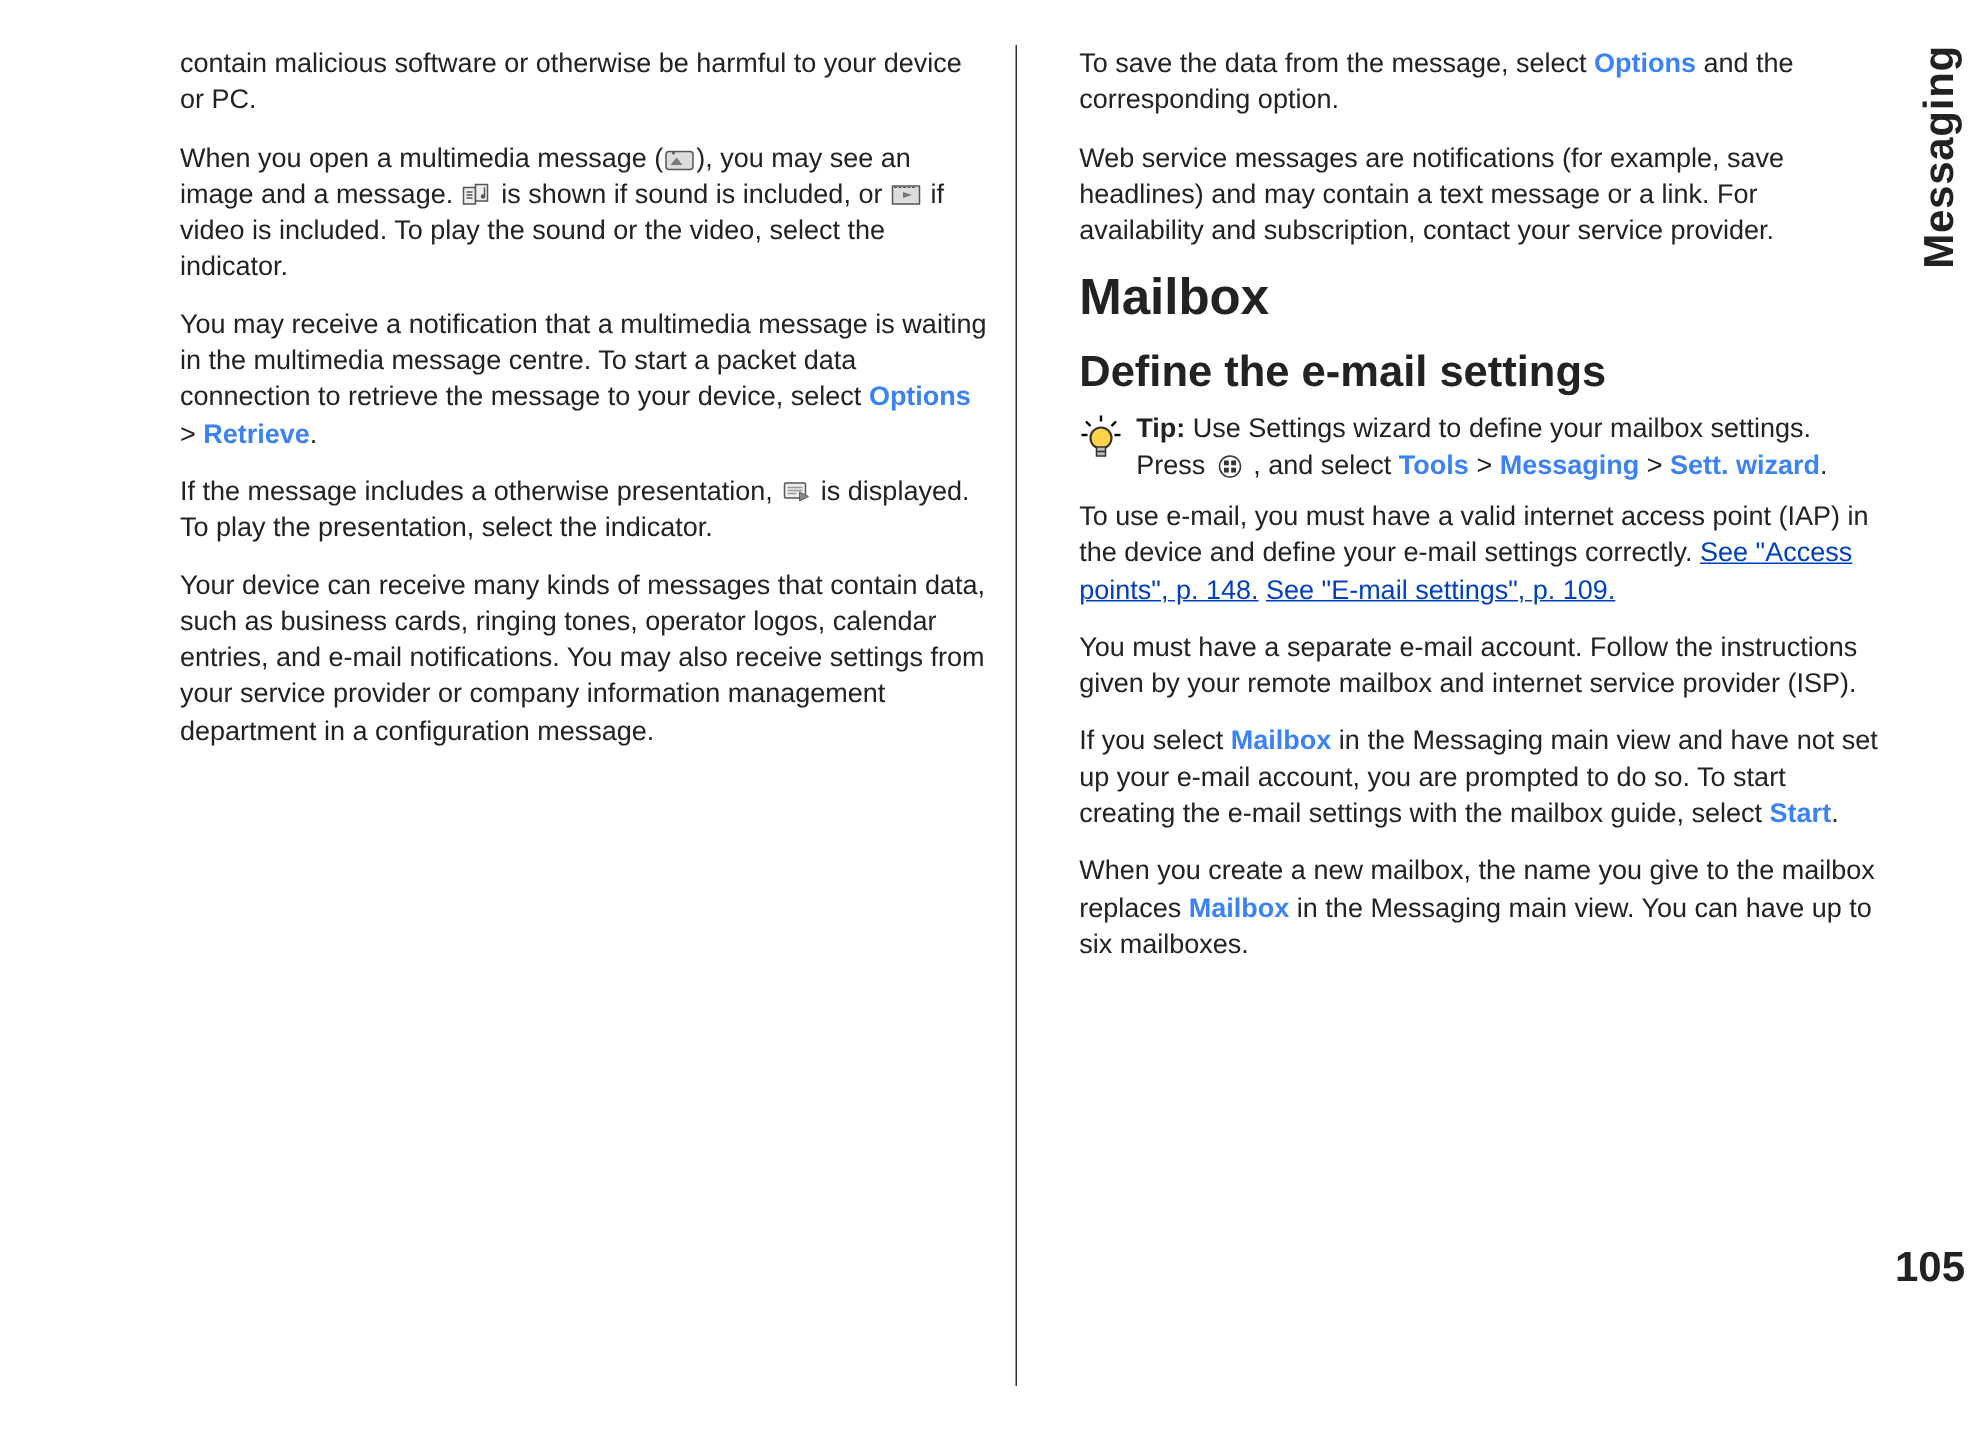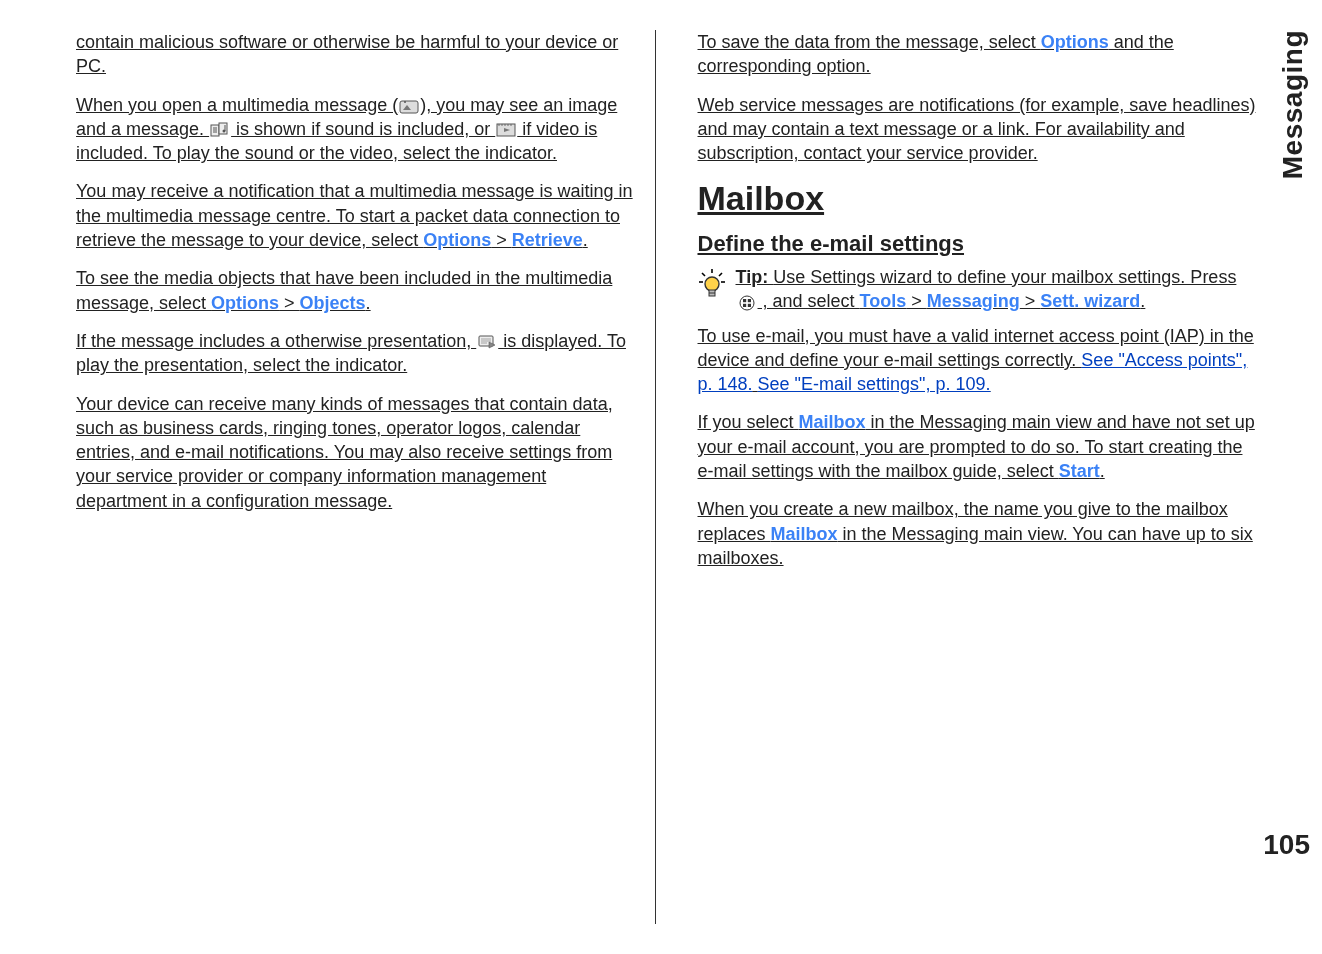--- a/index.html
+++ b/index.html
@@ -14,44 +14,43 @@
     position: relative;
     overflow: hidden;
   }
   .page {
     display: flex;
     height: 100%;
   }
   .content {
     display: flex;
     flex: 1;
-    padding: 30px 0 30px 76px;
+    padding: 30px 0 30px 120px;
     gap: 24px;
-    text-decoration: underline;
   }
   .col {
     flex: 1;
     padding-right: 18px;
   }
   .col-left {
     border-right: 1.5px solid #333;
   }
   .col-right {
     padding-left: 18px;
     padding-right: 6px;
   }
   p { margin-bottom: 14px; }
   h2 {
     font-size: 34px;
     font-weight: 700;
     margin: 14px 0 10px 0;
     line-height: 1.15;
   }
   h3 {
-    font-size: 22px;
+    font-size: 29px;
     font-weight: 700;
     margin: 12px 0 8px 0;
     line-height: 1.2;
   }
   .ui-label {
     font-weight: 700;
     color: #3b82f6;
   }
   .link {
     color: #003fbf;
@@ -126,23 +125,20 @@
               <rect x="1" y="2" width="18" height="3" fill="url(#g)" opacity="0.4"></rect>
               <path d="M2 3h2M5 3h2M8 3h2M11 3h2M14 3h2" stroke="#555" stroke-width="0.8"></path>
               <path d="M8 6 L14 8 L8 10 Z" fill="#777"></path>
             </svg></span><span> if video is included. To play the sound or the video, select the indicator.</span>
       </p>
 
       <p>
         <span>You may receive a notification that a multimedia message is waiting in the multimedia message centre. To start a packet data connection to retrieve the message to your device, select </span><span class="ui-label">Options</span><span> &gt; </span><span class="ui-label">Retrieve</span><span>.</span>
       </p>
 
-      <p>
-        <span>To see the media objects that have been included in the multimedia message, select </span><span class="ui-label">Options</span><span> &gt; </span><span class="ui-label">Objects</span><span>.</span>
-      </p>
 
       <p>
         <span>If the message includes a otherwise presentation, </span><span class="inline-icon"><svg viewBox="0 0 20 16">
               <rect x="2" y="2" width="14" height="10" rx="1" fill="#eee" stroke="#555"></rect>
               <path d="M4 5 h10 M4 7 h10 M4 9 h6" stroke="#999" stroke-width="0.9"></path>
               <path d="M12 8 L18 11 L12 14 Z" fill="#888" stroke="#555" stroke-width="0.6"></path>
             </svg></span><span> is displayed. To play the presentation, select the indicator.</span>
       </p>
 
 
@@ -183,20 +179,21 @@
                 <rect x="4" y="8.8" width="3.2" height="3.2" fill="#333"></rect>
                 <rect x="8.8" y="8.8" width="3.2" height="3.2" fill="#333"></rect>
               </svg></span><span> , and select </span><span class="ui-label">Tools</span><span> &gt; </span><span class="ui-label">Messaging</span><span> &gt; </span><span class="ui-label">Sett. wizard</span><span>.</span>
         </div>
       </div>
 
       <p>
         <span>To use e-mail, you must have a valid internet access point (IAP) in the device and define your e-mail settings correctly. </span><a class="link">See "Access points", p. 148.</a><span> </span><a class="link">See "E-mail settings", p. 109.</a>
       </p>
 
+      <p>You must have a separate e-mail account. Follow the instructions given by your remote mailbox and internet service provider (ISP).</p>
 
       <p>
         <span>If you select </span><span class="ui-label">Mailbox</span><span> in the Messaging main view and have not set up your e-mail account, you are prompted to do so. To start creating the e-mail settings with the mailbox guide, select </span><span class="ui-label">Start</span><span>.</span>
       </p>
 
       <p>
         <span>When you create a new mailbox, the name you give to the mailbox replaces </span><span class="ui-label">Mailbox</span><span> in the Messaging main view. You can have up to six mailboxes.</span>
       </p>
     </div>
   </div>

